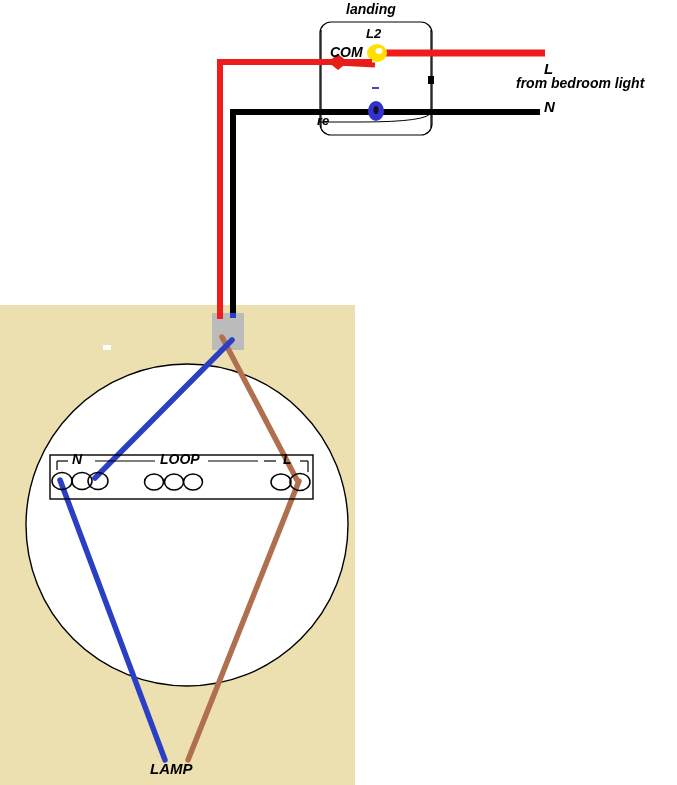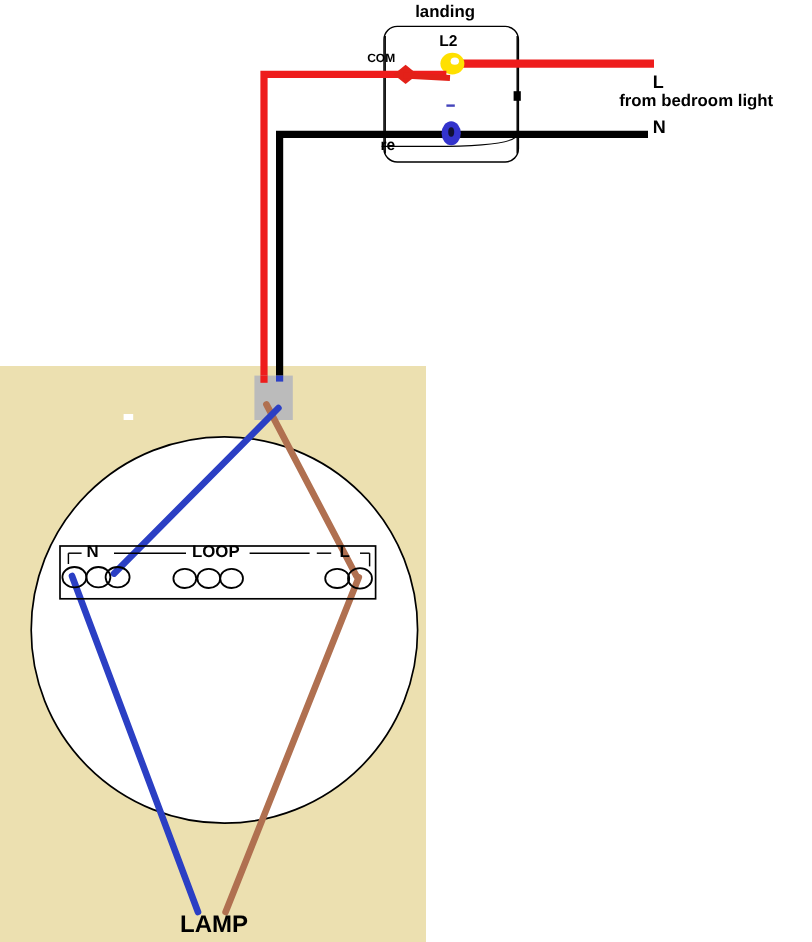--- a/index.html
+++ b/index.html
@@ -20,32 +20,33 @@
     display:block;
   }
   .lbl{
     position:absolute;
     font-family:"Liberation Sans", sans-serif;
     font-weight:bold;
     color:#000000;
     white-space:nowrap;
     line-height:1;
     user-select:none;
+    font-style:italic;
   }
   #label-landing{left:346px;top:2px;font-size:14px;}
-  #label-com{left:306px;top:45px;font-size:10px;}
+  #label-com{left:330px;top:45px;font-size:14px;}
   #label-l2{left:366px;top:27px;font-size:13px;}
   #label-re{left:317px;top:114px;font-size:13px;}
   #label-l-supply{left:544px;top:61px;font-size:15px;}
   #label-from-bedroom{left:516px;top:76px;font-size:14px;}
   #label-n-supply{left:544px;top:99px;font-size:15px;}
   #label-rose-n{left:72px;top:452px;font-size:14px;}
   #label-rose-loop{left:160px;top:452px;font-size:14px;text-align:center;}
   #label-rose-l{left:283px;top:452px;font-size:14px;}
-  #label-lamp{left:150px;top:761px;font-size:20px;}
+  #label-lamp{left:150px;top:761px;font-size:15px;}
 </style>
 </head>
 <body>
 
 <div id="diagram-root">
 
   <svg id="wiring-svg" viewBox="0 0 677 785">
 
     <rect x="0" y="305" width="355" height="480" fill="#ece0b0"></rect>
     <rect x="103" y="345" width="8" height="5" fill="#ffffff"></rect>

